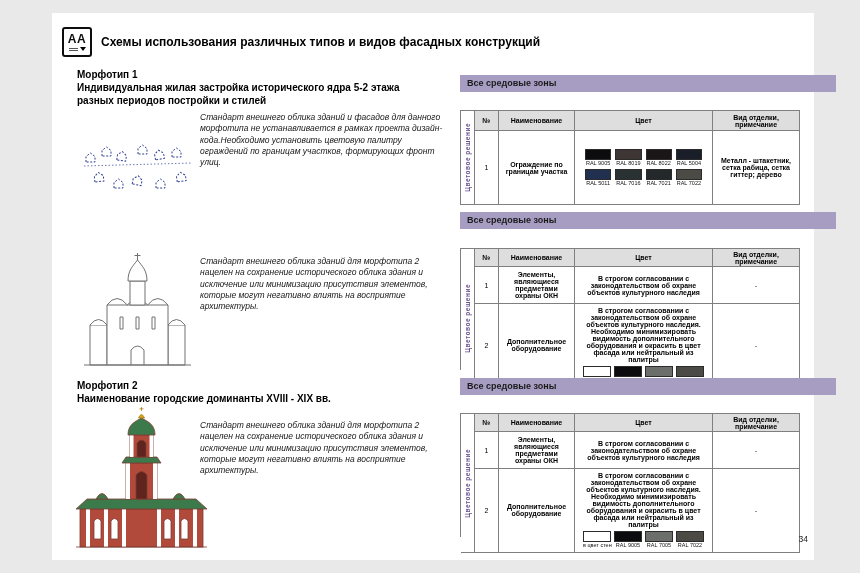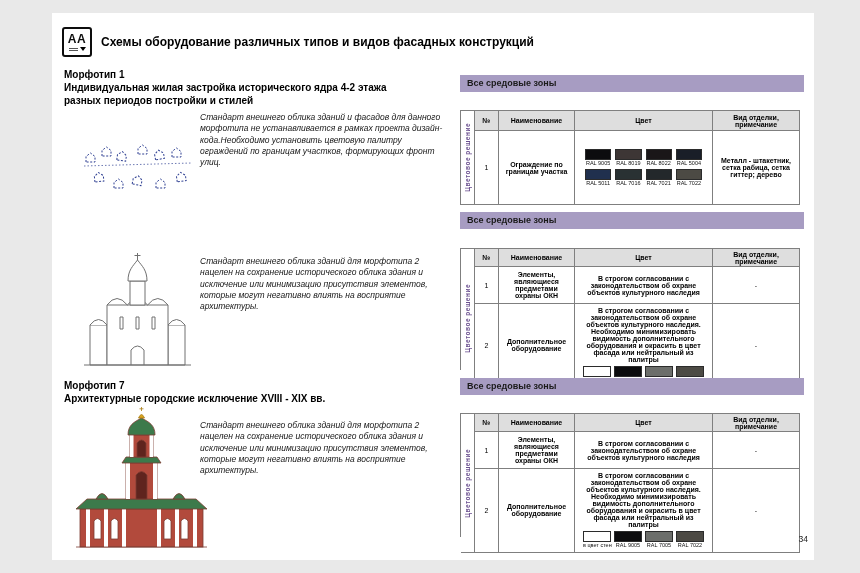--- a/index.html
+++ b/index.html
@@ -12,28 +12,28 @@
   .hdr { position:absolute; left:10px; top:14px; display:flex; align-items:center; gap:9px; }
   .logo { width:30px; height:30px; border:2px solid #0d0d0d; border-radius:3px;
           display:flex; flex-direction:column; align-items:center; justify-content:center; background:#fff; }
   .logo-aa { font-weight:bold; font-size:12px; line-height:1; letter-spacing:.5px; color:#0d0d0d; }
   .logo-bottom { display:flex; align-items:center; gap:2px; margin-top:2px; }
   .logo-micro i { display:block; width:9px; height:1px; background:#555; margin:1px 0; }
   .logo-tri { width:0; height:0; border-left:3px solid transparent; border-right:3px solid transparent; border-top:4px solid #000; }
   .title { font-size:12px; font-weight:bold; color:#000; }
 
   
-  .mhead { position:absolute; left:12px; width:350px; }
+  .mhead { position:absolute; left:25px; width:350px; }
   .mname { font-size:10px; font-weight:bold; color:#000; margin-bottom:2px; }
   .msub  { font-size:10px; font-weight:bold; color:#000; line-height:1.25; }
   .desc  { position:absolute; width:250px; font-size:8.5px; line-height:1.33; color:#161616;font-style:italic; }
   .illus { position:absolute; }
 
   
-  .band { position:absolute; left:408px; width:344px; height:17px; background:#a79cc2;
+  .band { position:absolute; left:408px; width:376px; height:17px; background:#a79cc2;
           font-size:9px; font-weight:bold; color:#1b1b1b; line-height:17px; padding-left:7px; }
   .ztable { position:absolute; left:408px; width:340px; display:grid; background:#fff;
             border-top:1px solid #7f7f7f; border-left:1px solid #7f7f7f; font-size:7px; color:#000; }
   .t1  { grid-template-columns:14px 24px 76px 138px 1fr; grid-template-rows:20px 1fr; }
   .t23 { grid-template-columns:14px 24px 76px 138px 1fr; grid-template-rows:18px 37px 1fr; }
   .ztable > div { border-right:1px solid #7f7f7f; border-bottom:1px solid #7f7f7f; }
   .side { display:flex; align-items:center; justify-content:center; grid-column:1; }
   .t1  .side { grid-row:1 / span 2; }
   .t23 .side { grid-row:1 / span 3; }
   .side span { writing-mode:vertical-rl; transform:rotate(180deg); font-size:6.5px; font-weight:bold;
@@ -61,26 +61,26 @@
     <div class="logo">
       <div class="logo-aa">АА</div>
       <div class="logo-bottom">
         <span class="logo-micro">
               <i></i>
               <i></i>
             </span>
         <span class="logo-tri"></span>
       </div>
     </div>
-    <div class="title">Схемы оборудование различных типов и видов фасадных конструкций</div>
+    <div class="title">Схемы использования различных типов и видов фасадных конструкций</div>
   </div>
 
   <div class="mhead" style="top:56px">
     <div class="mname">Морфотип 1</div>
-    <div class="msub" style="width:335px">Индивидуальная жилая застройка исторического ядра 4-2 этажа разных периодов постройки и стилей</div>
+    <div class="msub" style="width:335px">Индивидуальная жилая застройка исторического ядра 5-2 этажа разных периодов постройки и стилей</div>
   </div>
   <div class="desc" style="left:148px; top:99px">Стандарт внешнего облика зданий и фасадов для данного морфотипа не устанавливается в рамках проекта дизайн-кода.Необходимо установить цветовую палитру ограждений по границам участков, формирующих фронт улиц.</div>
   <svg class="illus" style="left:28px; top:126px" width="125" height="56" viewBox="0 0 125 56">
     <defs>
           <path id="hh" d="M0 9 L0 3.5 L4.5 0 L9 3.5 L9 9 Z"></path>
         </defs>
     <g fill="none" stroke="#2e3f92" stroke-width="1" stroke-dasharray="2 1.6">
       <use href="#hh" transform="translate(6,14)"></use>
       <use href="#hh" transform="translate(22,8)"></use>
       <use href="#hh" transform="translate(38,12) rotate(8)"></use>
@@ -110,22 +110,22 @@
       <path d="M57.5 9 L57.5 2 M54.5 4.5 L60.5 4.5" fill="none"></path>
       <rect x="40" y="66" width="3" height="12"></rect>
       <rect x="56" y="66" width="3" height="12"></rect>
       <rect x="72" y="66" width="3" height="12"></rect>
       <path d="M51 114 L51 99 q6.5 -8 13 0 L64 114" fill="none"></path>
       <path d="M4 114 L111 114" fill="none"></path>
     </g>
   </svg>
 
   <div class="mhead" style="top:367px">
-    <div class="mname">Морфотип 7</div>
-    <div class="msub">Архитектурные городские исключение XVIII - XIX вв.</div>
+    <div class="mname">Морфотип 2</div>
+    <div class="msub">Наименование городские доминанты XVIII - XIX вв.</div>
   </div>
   <div class="desc" style="left:148px; top:407px">Стандарт внешнего облика зданий для морфотипа 2 нацелен на сохранение исторического облика здания и исключение или минимизацию присутствия элементов, которые могут негативно влиять на восприятие архитектуры.</div>
   <svg class="illus" style="left:22px; top:394px" width="135" height="142" viewBox="0 0 135 142">
     <g stroke="#7c3c32" stroke-width="0.8">
       <rect x="6" y="102" width="123" height="38" fill="#b24a3c"></rect>
       <rect x="12" y="102" width="4" height="38" fill="#ffffff" stroke="none"></rect>
       <rect x="30" y="102" width="4" height="38" fill="#ffffff" stroke="none"></rect>
       <rect x="48" y="102" width="4" height="38" fill="#ffffff" stroke="none"></rect>
       <rect x="83" y="102" width="4" height="38" fill="#ffffff" stroke="none"></rect>
       <rect x="101" y="102" width="4" height="38" fill="#ffffff" stroke="none"></rect>

